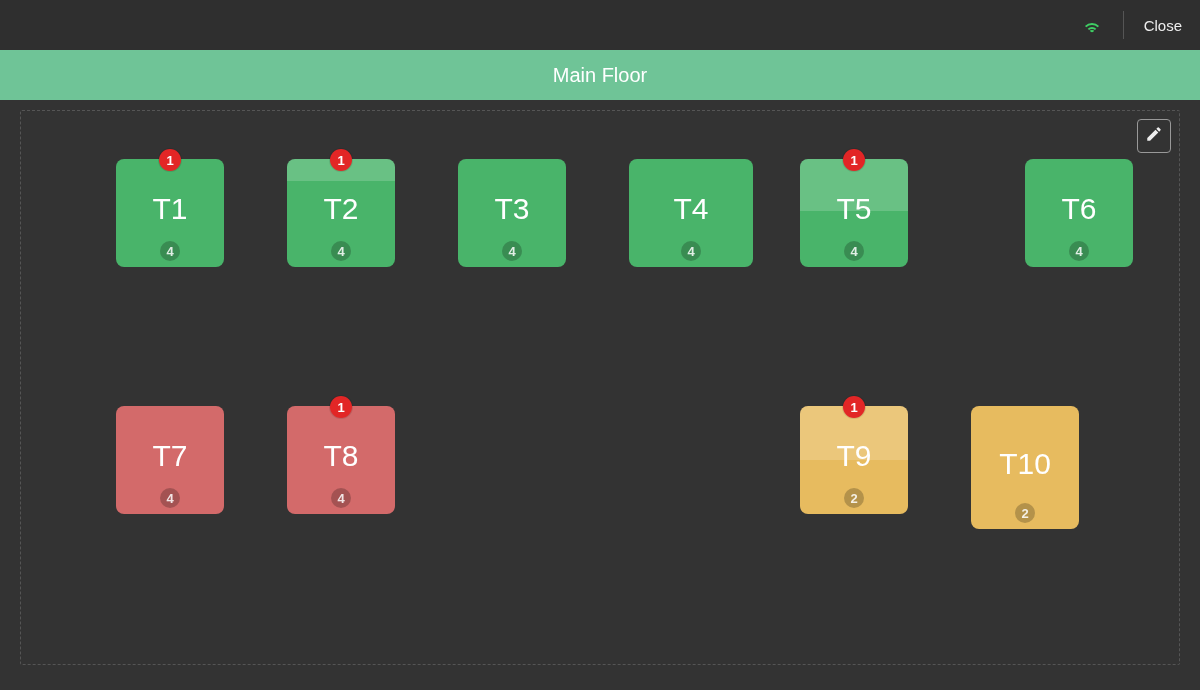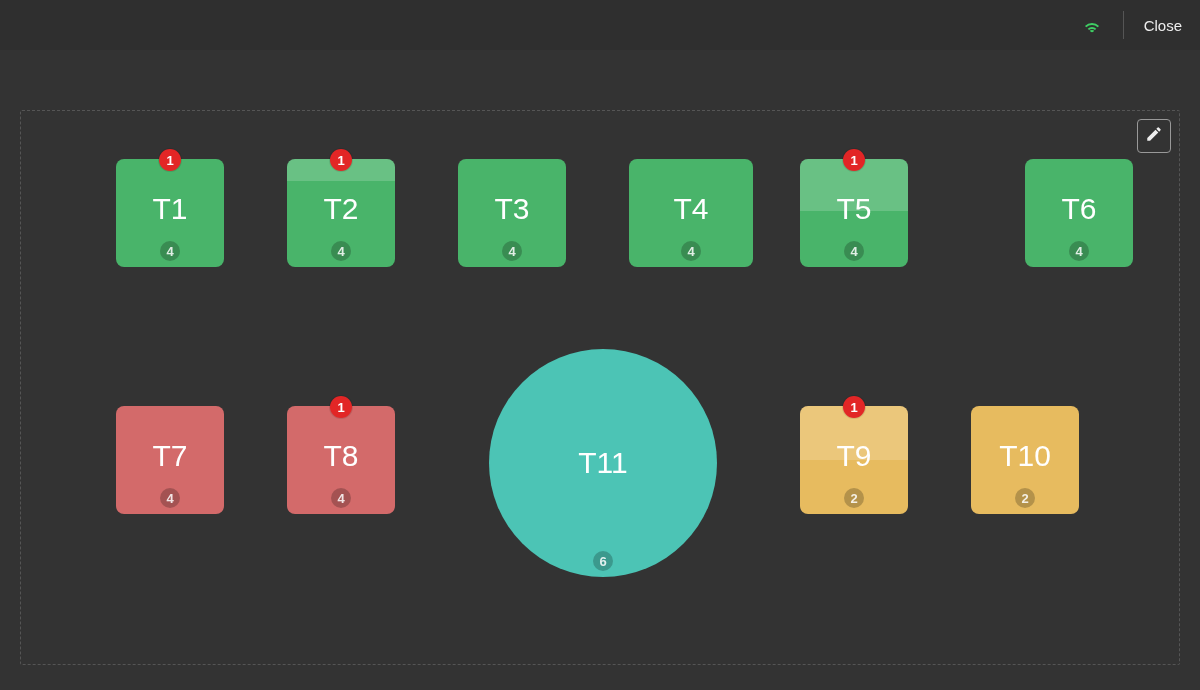--- a/index.html
+++ b/index.html
@@ -167,20 +167,21 @@
   <div class="wifi-icon">
     <span class="arc1"></span>
       <span class="arc2"></span>
       <span class="arc3"></span>
   </div>
   <div class="divider"></div>
   <div class="close-btn">Close</div>
 </div>
 
 <div class="tabs">
+  <div class="tab active">Main Floor</div>
 </div>
 
 <div class="floor-wrap">
   <div class="floor" id="floor">
     <div class="edit-btn">
       <span>
         <svg viewBox="0 0 24 24">
             <path d="M3 17.25V21h3.75l11-11.03-3.75-3.75L3 17.25zM20.71 7.04a1 1 0 0 0 0-1.41l-2.34-2.34a1 1 0 0 0-1.41 0l-1.83 1.83 3.75 3.75 1.83-1.83z"></path>
           </svg>
       </span>
@@ -234,24 +235,19 @@
         <div class="badge">1</div>
       </div>
       <div class="table" style="left: 779px; top: 295px; width: 108px; height: 108px; background: rgb(231, 187, 95); overflow: visible;">
         <div style="position: absolute; inset: 0px; border-radius: 8px; overflow: hidden;">
           <div class="fill" style="height: 50%;"></div>
         </div>
         <div class="name">T9</div>
         <div class="seats">2</div>
         <div class="badge">1</div>
       </div>
-      <div class="table" style="left: 950px; top: 295px; width: 108px; height: 108px; background: rgb(231, 187, 95); overflow: visible;">
+      <div class="table" style="left: 950px; top: 295px; width: 108px; height: 123px; background: rgb(231, 187, 95); overflow: visible;">
         <div style="position: absolute; inset: 0px; border-radius: 8px; overflow: hidden;"></div>
         <div class="name">T10</div>
         <div class="seats">2</div>
       </div>
-      <div class="table round" style="left: 468px; top: 238px; width: 228px; height: 228px; background: rgb(76, 196, 181); overflow: visible;">
-        <div style="position: absolute; inset: 0px; border-radius: 50%; overflow: hidden;"></div>
-        <div class="name">T11</div>
-        <div class="seats">6</div>
-      </div>
     </div>
 </div>
 
 </body></html>

